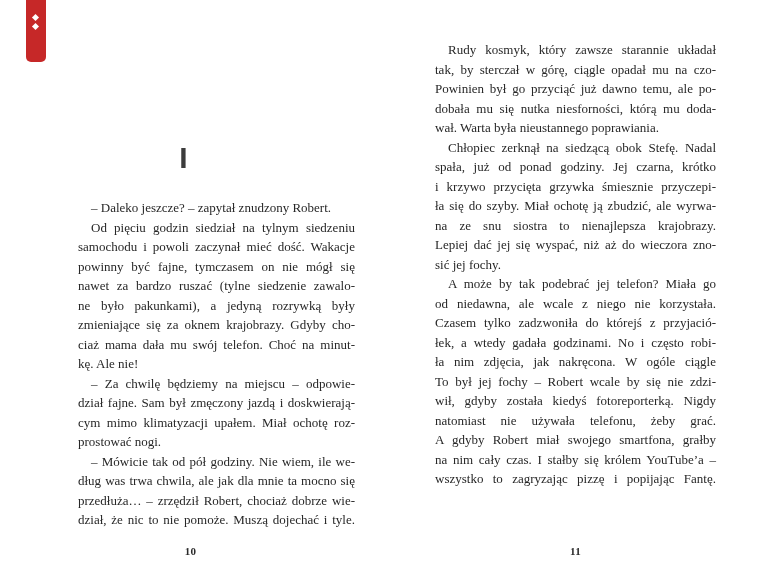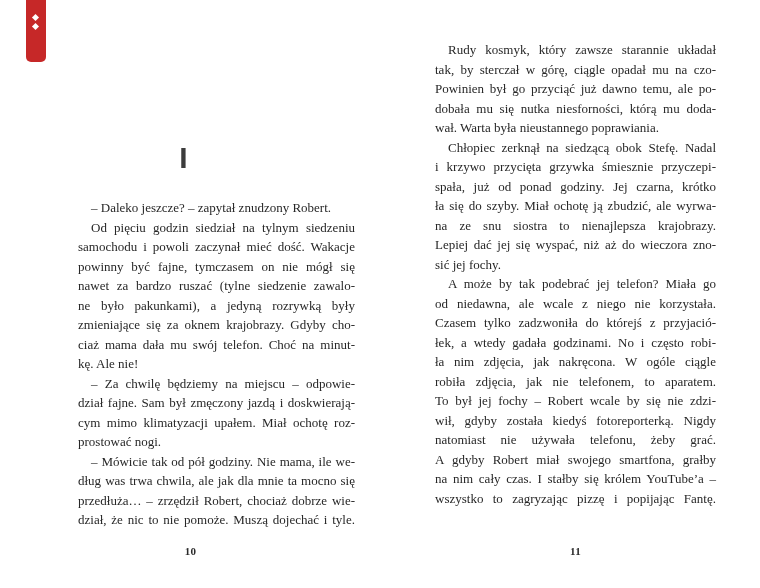--- a/index.html
+++ b/index.html
@@ -60,48 +60,47 @@
         <div class="line">powinny być fajne, tymczasem on nie mógł się</div>
         <div class="line">nawet za bardzo ruszać (tylne siedzenie zawalo-</div>
         <div class="line">ne było pakunkami), a jedyną rozrywką były</div>
         <div class="line">zmieniające się za oknem krajobrazy. Gdyby cho-</div>
         <div class="line">ciaż mama dała mu swój telefon. Choć na minut-</div>
         <div class="line end">kę. Ale nie!</div>
         <div class="line indent">– Za chwilę będziemy na miejscu – odpowie-</div>
         <div class="line">dział fajne. Sam był zmęczony jazdą i doskwierają-</div>
         <div class="line">cym mimo klimatyzacji upałem. Miał ochotę roz-</div>
         <div class="line end">prostować nogi.</div>
-        <div class="line indent">– Mówicie tak od pół godziny. Nie mama, ile we-</div>
+        <div class="line indent">– Mówicie tak od pół godziny. Nie wiem, ile we-</div>
         <div class="line">dług was trwa chwila, ale jak dla mnie ta mocno się</div>
         <div class="line">przedłuża… – zrzędził Robert, chociaż dobrze wie-</div>
         <div class="line">dział, że nic to nie pomoże. Muszą dojechać i tyle.</div>
       </div>
     <div class="pagenum pagenum-left">10</div>
   </div>
 
   <div class="page-right">
     <div class="textblock block-right">
         <div class="line indent">Rudy kosmyk, który zawsze starannie układał</div>
         <div class="line">tak, by sterczał w górę, ciągle opadał mu na czo-</div>
         <div class="line">Powinien był go przyciąć już dawno temu, ale po-</div>
         <div class="line">dobała mu się nutka niesforności, którą mu doda-</div>
         <div class="line end">wał. Warta była nieustannego poprawiania.</div>
         <div class="line indent">Chłopiec zerknął na siedzącą obok Stefę. Nadal</div>
+        <div class="line">spała, już od ponad godziny. Jej czarna, krótko</div>
         <div class="line">i krzywo przycięta grzywka śmiesznie przyczepi-</div>
-        <div class="line">spała, już od ponad godziny. Jej czarna, krótko</div>
         <div class="line">ła się do szyby. Miał ochotę ją zbudzić, ale wyrwa-</div>
         <div class="line">na ze snu siostra to nienajlepsza krajobrazy.</div>
         <div class="line">Lepiej dać jej się wyspać, niż aż do wieczora zno-</div>
         <div class="line end">sić jej fochy.</div>
         <div class="line indent">A może by tak podebrać jej telefon? Miała go</div>
         <div class="line">od niedawna, ale wcale z niego nie korzystała.</div>
         <div class="line">Czasem tylko zadzwoniła do którejś z przyjació-</div>
         <div class="line">łek, a wtedy gadała godzinami. No i często robi-</div>
         <div class="line">ła nim zdjęcia, jak nakręcona. W ogóle ciągle</div>
-        <div class="line">robiła zdjęcia, jak nie telefonem, to aparatem.</div>
         <div class="line">To był jej fochy – Robert wcale by się nie zdzi-</div>
         <div class="line">wił, gdyby została kiedyś fotoreporterką. Nigdy</div>
         <div class="line">natomiast nie używała telefonu, żeby grać.</div>
         <div class="line">A gdyby Robert miał swojego smartfona, grałby</div>
         <div class="line">na nim cały czas. I stałby się królem YouTube’a –</div>
         <div class="line">wszystko to zagryzając pizzę i popijając Fantę.</div>
       </div>
     <div class="pagenum pagenum-right">11</div>
   </div>
 

